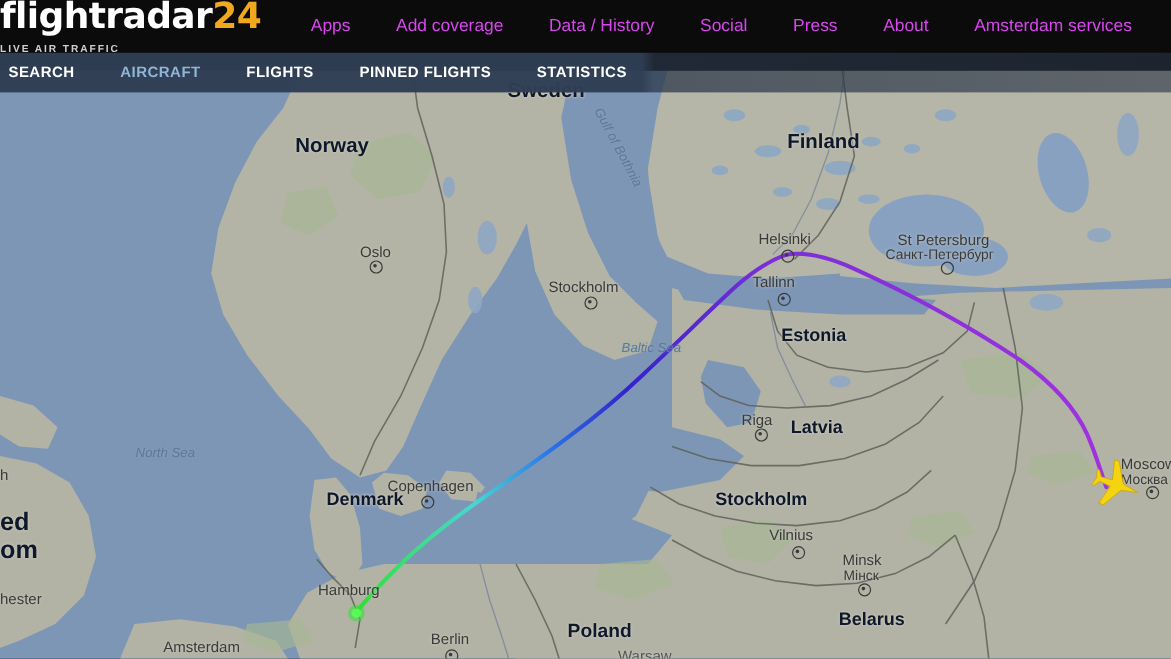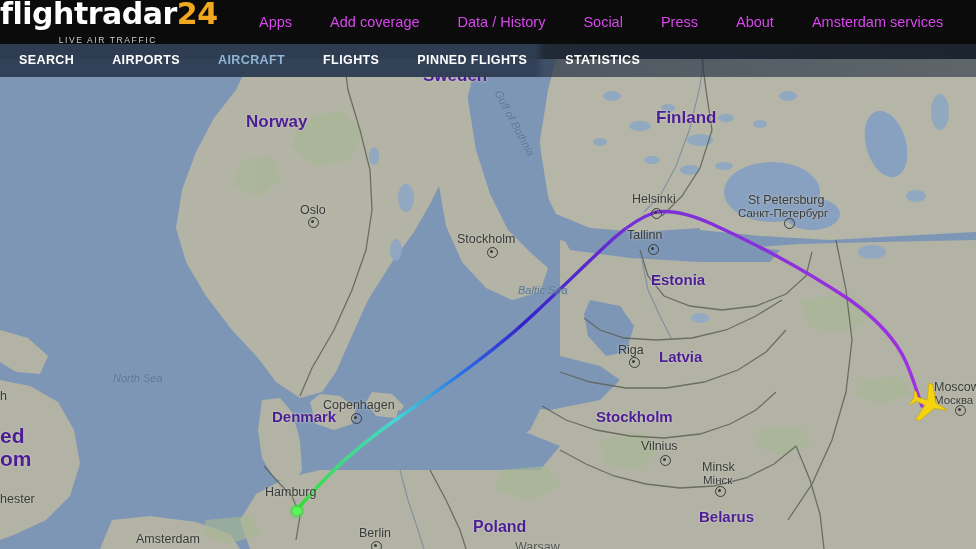--- a/index.html
+++ b/index.html
@@ -5,21 +5,21 @@
   html,body{margin:0;padding:0;background:#000;}
   body{width:976px;height:549px;overflow:hidden;font-family:"Liberation Sans",sans-serif;}
   #app{position:relative;width:976px;height:549px;overflow:hidden;}
 
   
   .map{position:absolute;inset:0;background:#7d96b6;overflow:hidden;}
 
   
   .lbl{position:absolute;white-space:nowrap;font-family:"Liberation Sans",sans-serif;
        color:#3c3c3c;pointer-events:none;}
-  .lbl-country{font-size:17px;font-weight:700;color:#4c1d95;
+  .lbl-country{font-size:17px;font-weight:700;color:#0f172a;
        text-shadow:0 0 3px rgba(200,200,190,.95),0 0 2px rgba(200,200,190,.95);}
   .lbl-country.sm{font-size:15px;}
   .lbl-city{font-size:12.5px;font-weight:400;color:#3a3a3a;
        text-shadow:0 0 3px rgba(205,205,195,.95);}
   .lbl-city.cy{font-size:11.5px;}
   .lbl-sea{font-size:11px;font-style:italic;color:#5d7896;
        text-shadow:0 0 3px rgba(150,172,198,.6);}
   .lbl-sea.rot{transform:rotate(62deg);transform-origin:left top;}
   .dot{position:absolute;width:9px;height:9px;border-radius:50%;
        border:1.5px solid #3a3a3a;background:transparent;}
@@ -32,35 +32,35 @@
          transform:translate(-50%,-50%) rotate(110deg);}
 
   
   .topbar{position:absolute;left:0;top:0;width:976px;height:59px;background:#0b0b0b;z-index:20;}
   .logo{position:absolute;left:-8px;top:0;height:44px;display:flex;flex-direction:column;
         justify-content:center;padding-left:8px;}
   .logo-main{font-size:30px;font-weight:700;line-height:1;letter-spacing:-.5px;
         font-family:"DejaVu Sans",sans-serif;}
   .logo-main .w{color:#fff;}
   .logo-main .y{color:#f0a81e;}
-  .logo-sub{font-size:8.5px;letter-spacing:1.6px;color:#cfcfcf;text-align:center;
-        margin-top:6px;padding-right:2px;font-weight:400;}
+  .logo-sub{font-size:8.5px;letter-spacing:1.6px;color:#cfcfcf;text-align:left;
+        margin-top:6px;padding-right:2px;font-weight:700;}
   .topnav{position:absolute;left:240px;top:0;height:44px;display:flex;align-items:center;}
   .topnav a{color:#d946ef;font-size:14.5px;text-decoration:none;margin:0 0 0 0;
         padding:0 19px;line-height:44px;}
 
   
   .subnav{position:absolute;left:0;top:44px;width:976px;height:33px;z-index:20;
         display:flex;align-items:center;
         background:linear-gradient(to right,rgba(47,62,84,.97) 0px,rgba(47,62,84,.97) 535px,
                    rgba(40,52,70,.72) 545px,rgba(40,52,70,.62) 100%);}
   .subnav a{font-size:12.5px;font-weight:700;letter-spacing:.4px;color:#ffffff;
         text-decoration:none;padding:0 19px;line-height:33px;}
   .subnav a.active{color:#8fb6d6;text-align:right;}
-  .subnav a:first-child{padding-left:19px;}
+  .subnav a:first-child{padding-left:7px;}
 </style>
 </head>
 <body>
 
 <div id="app">
 
   <div class="map">
 
     <svg width="976" height="549" style="position:absolute;left:0;top:0;">
       <defs>
@@ -279,20 +279,19 @@
       <a href="#">Data / History</a>
       <a href="#">Social</a>
       <a href="#">Press</a>
       <a href="#">About</a>
       <a href="#">Amsterdam services</a>
     </nav>
   </div>
 
   <nav class="subnav">
     <a href="#">SEARCH</a>
-    <a href="#">AIRPORTS</a>
     <a href="#" class="active">AIRCRAFT</a>
     <a href="#">FLIGHTS</a>
     <a href="#">PINNED FLIGHTS</a>
     <a href="#">STATISTICS</a>
   </nav>
 
 </div>
 
 </body></html>

